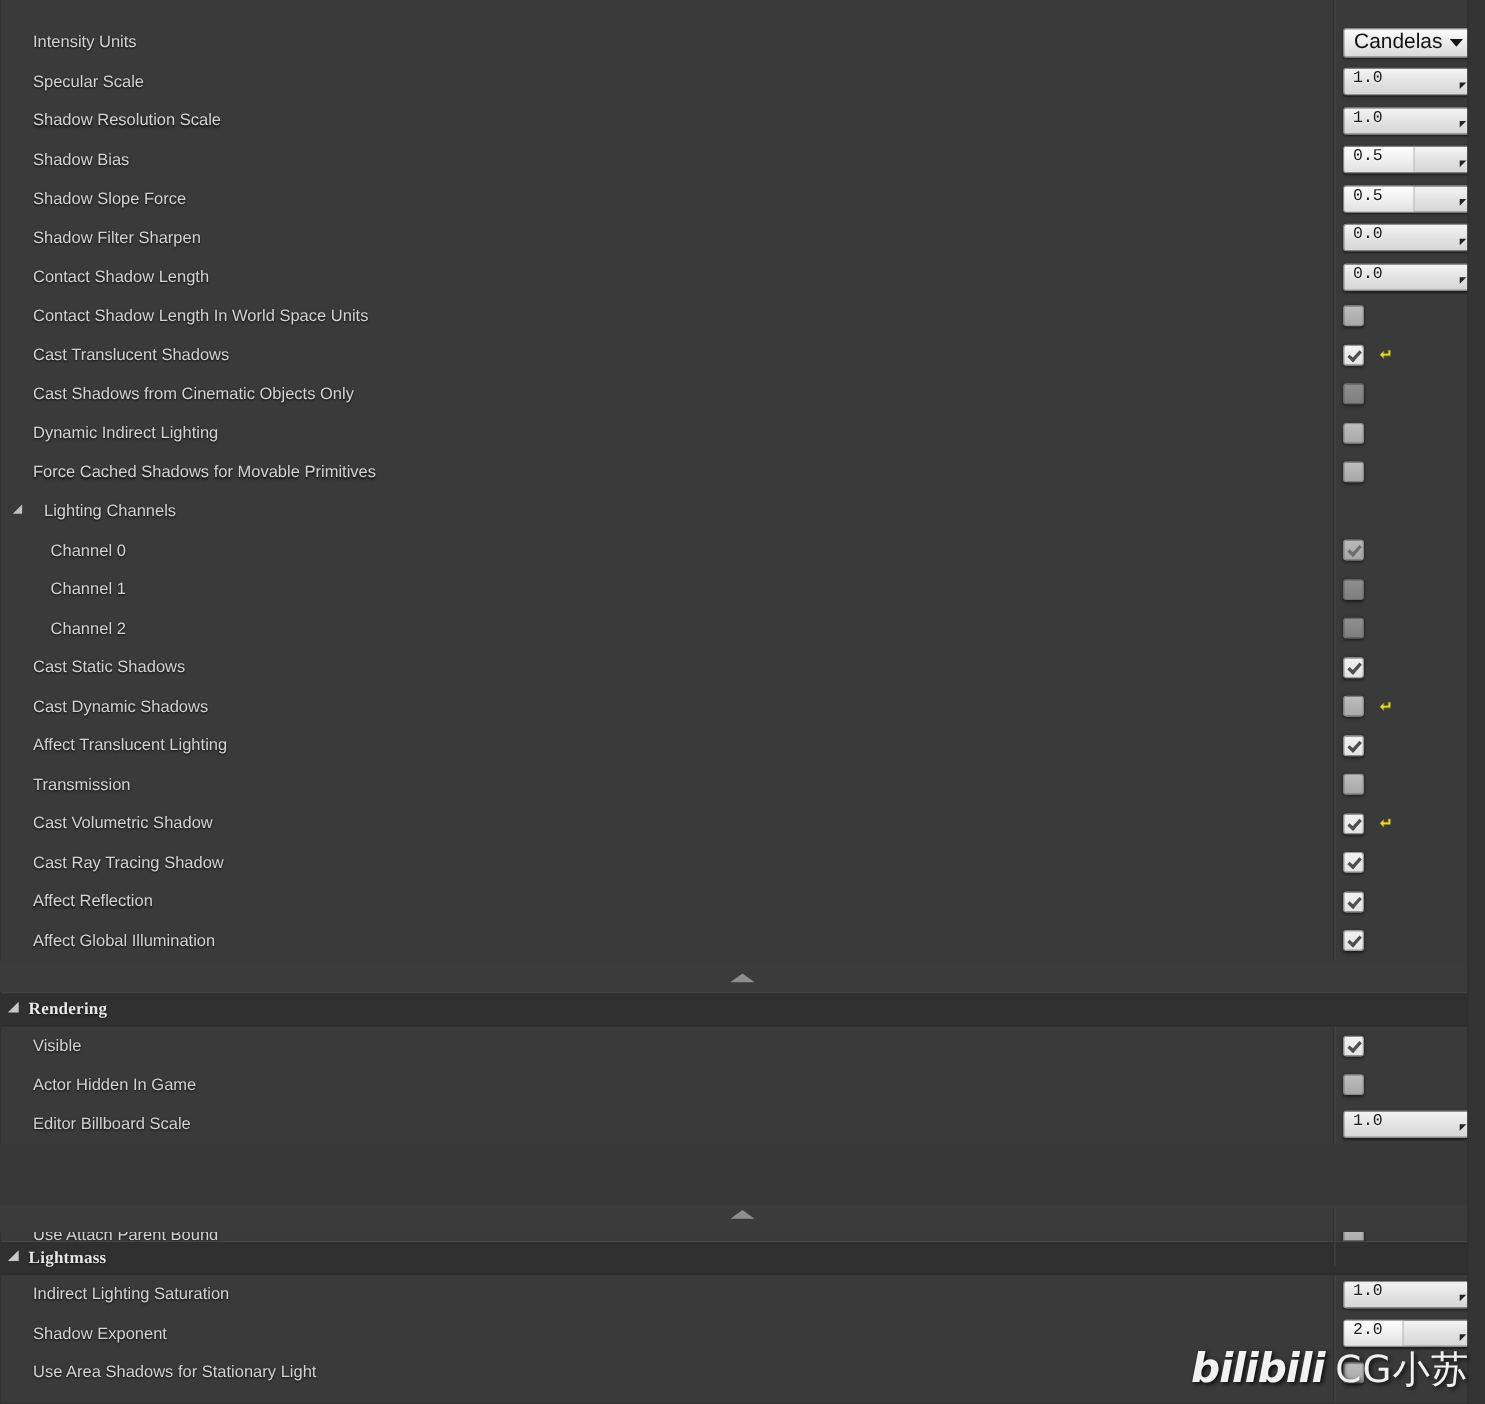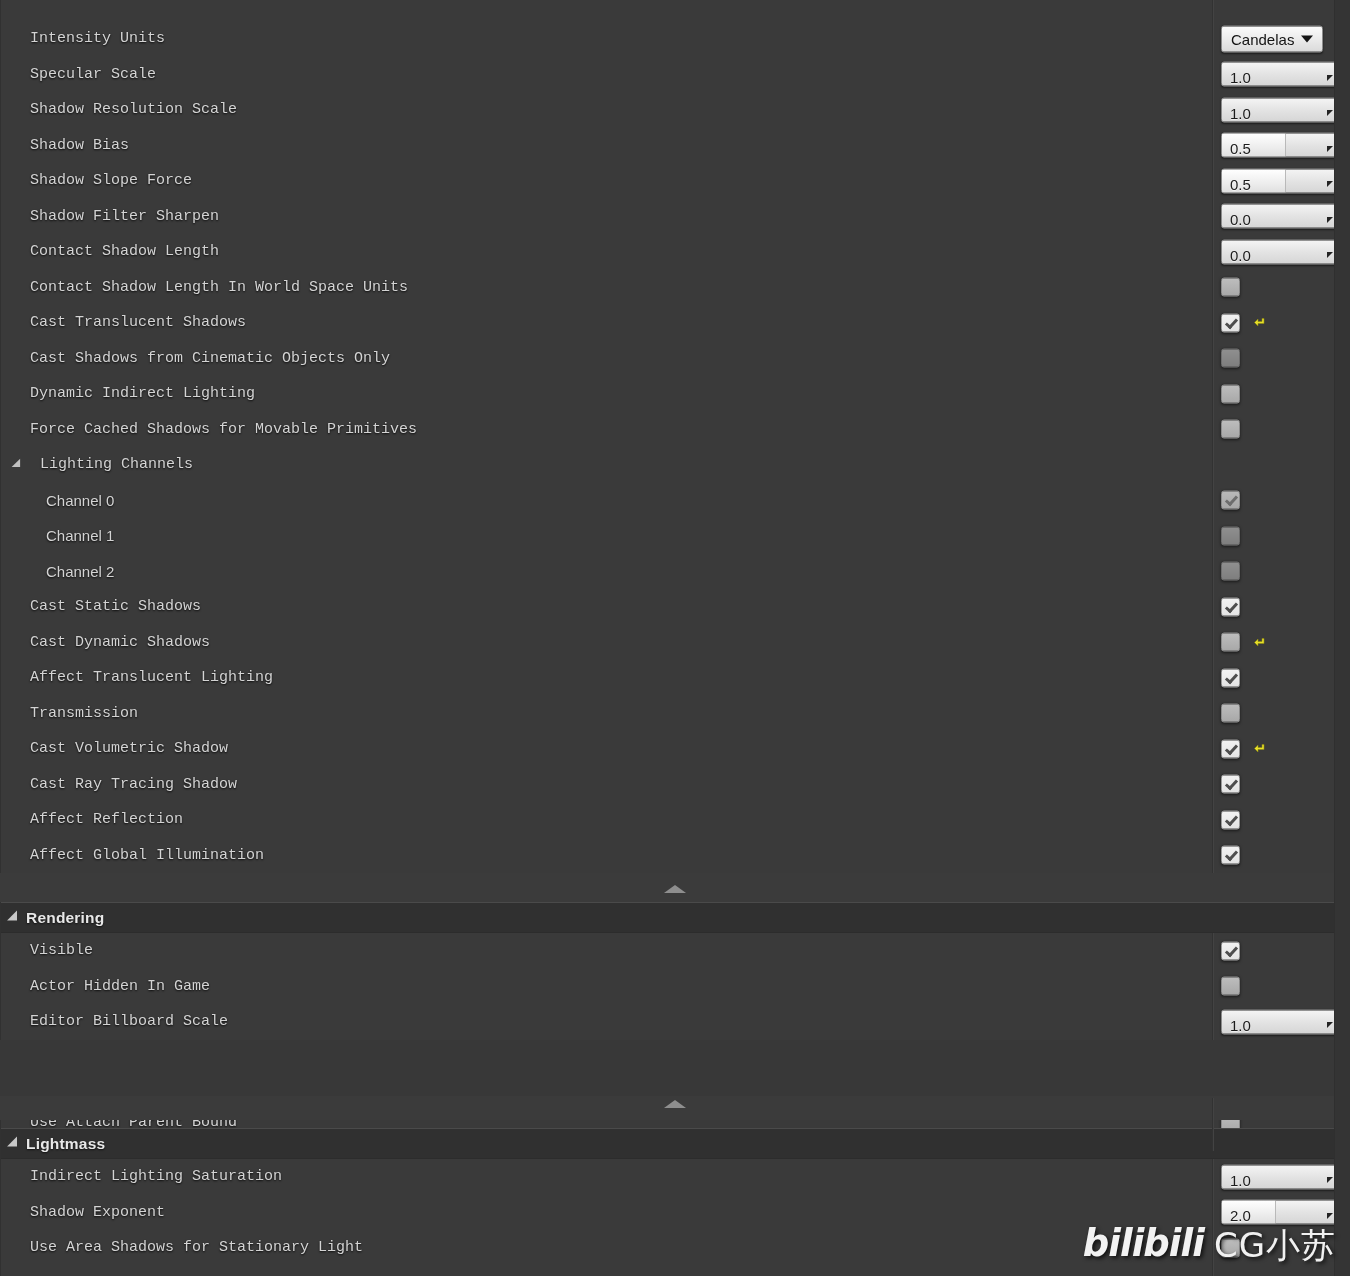--- a/index.html
+++ b/index.html
@@ -39,20 +39,21 @@
 
   .section-header {
     position: relative;
     height: 31px;
     background: #303030;
     border-top: 1px solid #4a4a4a;
     border-bottom: 1px solid #2c2c2c;
     box-sizing: border-box;
     display: flex;
     align-items: center;
+    font-family: Liberation Serif, serif;
   }
   .section-header .title {
     font-weight: bold;
     font-size: 15.5px;
     color: #e8e8e8;
     letter-spacing: .2px;
     text-shadow: 0 1px 2px rgba(0,0,0,.7);
   }
 
   
@@ -83,21 +84,21 @@
     align-items: center;
     box-sizing: border-box;
   }
   .row .label {
     flex: 0 0 auto;
     color: #d4d4d4;
     text-shadow: 0 1px 2px rgba(0,0,0,.85);
     white-space: nowrap;
     font-size: 15px;
   }
-  .row.indent0 .label { margin-left: 29px; font-family: Liberation Mono, monospace; }
+  .row.indent0 .label { margin-left: 29px; }
   .row.indent1 .label { margin-left: 45px; }
 
   
   .col-split {
     position: absolute;
     top: 0;
     bottom: 0;
     left: 1211px;
     width: 2px;
     background: linear-gradient(to right,#2a2a2a,#4b4b4b);
@@ -120,21 +121,22 @@
     width: 127px;
     height: 25px;
     border-radius: 3px;
     background: #e9e9e9;
     background: linear-gradient(to bottom,#f4f4f4 0%,#e2e2e2 55%,#d6d6d6 100%);
     border: 1px solid #8d8d8d;
     box-shadow: 0 1px 2px rgba(0,0,0,.5);
     box-sizing: border-box;
     overflow: hidden;
     display: flex;
-    align-items: flex-end;
+    align-items: flex-start;
+    font-family: Liberation Mono, monospace;
   }
   .spin .fill {
     position: absolute;
     left: 0; top: 0; bottom: 0;
     background: linear-gradient(to bottom,#ffffff 0%,#ededed 60%,#e0e0e0 100%);
     border-right: 1px solid #b9b9b9;
   }
   .spin .num {
     position: relative;
     z-index: 2;
@@ -177,21 +179,21 @@
     border-radius: 3px;
     background: linear-gradient(to bottom,#fbfbfb 0%,#ebebeb 50%,#dadada 100%);
     border: 1px solid #8d8d8d;
     box-shadow: 0 1px 2px rgba(0,0,0,.5);
     box-sizing: border-box;
     display: flex;
     align-items: center;
     gap: 7px;
   }
   .combo .ctxt {
-    font-size: 15px;
+    font-size: 19px;
     color: #131313;
   }
   .combo .carat {
     width: 0; height: 0;
     border-left: 6px solid transparent;
     border-right: 6px solid transparent;
     border-top: 7px solid #151515;
   }
 
   

